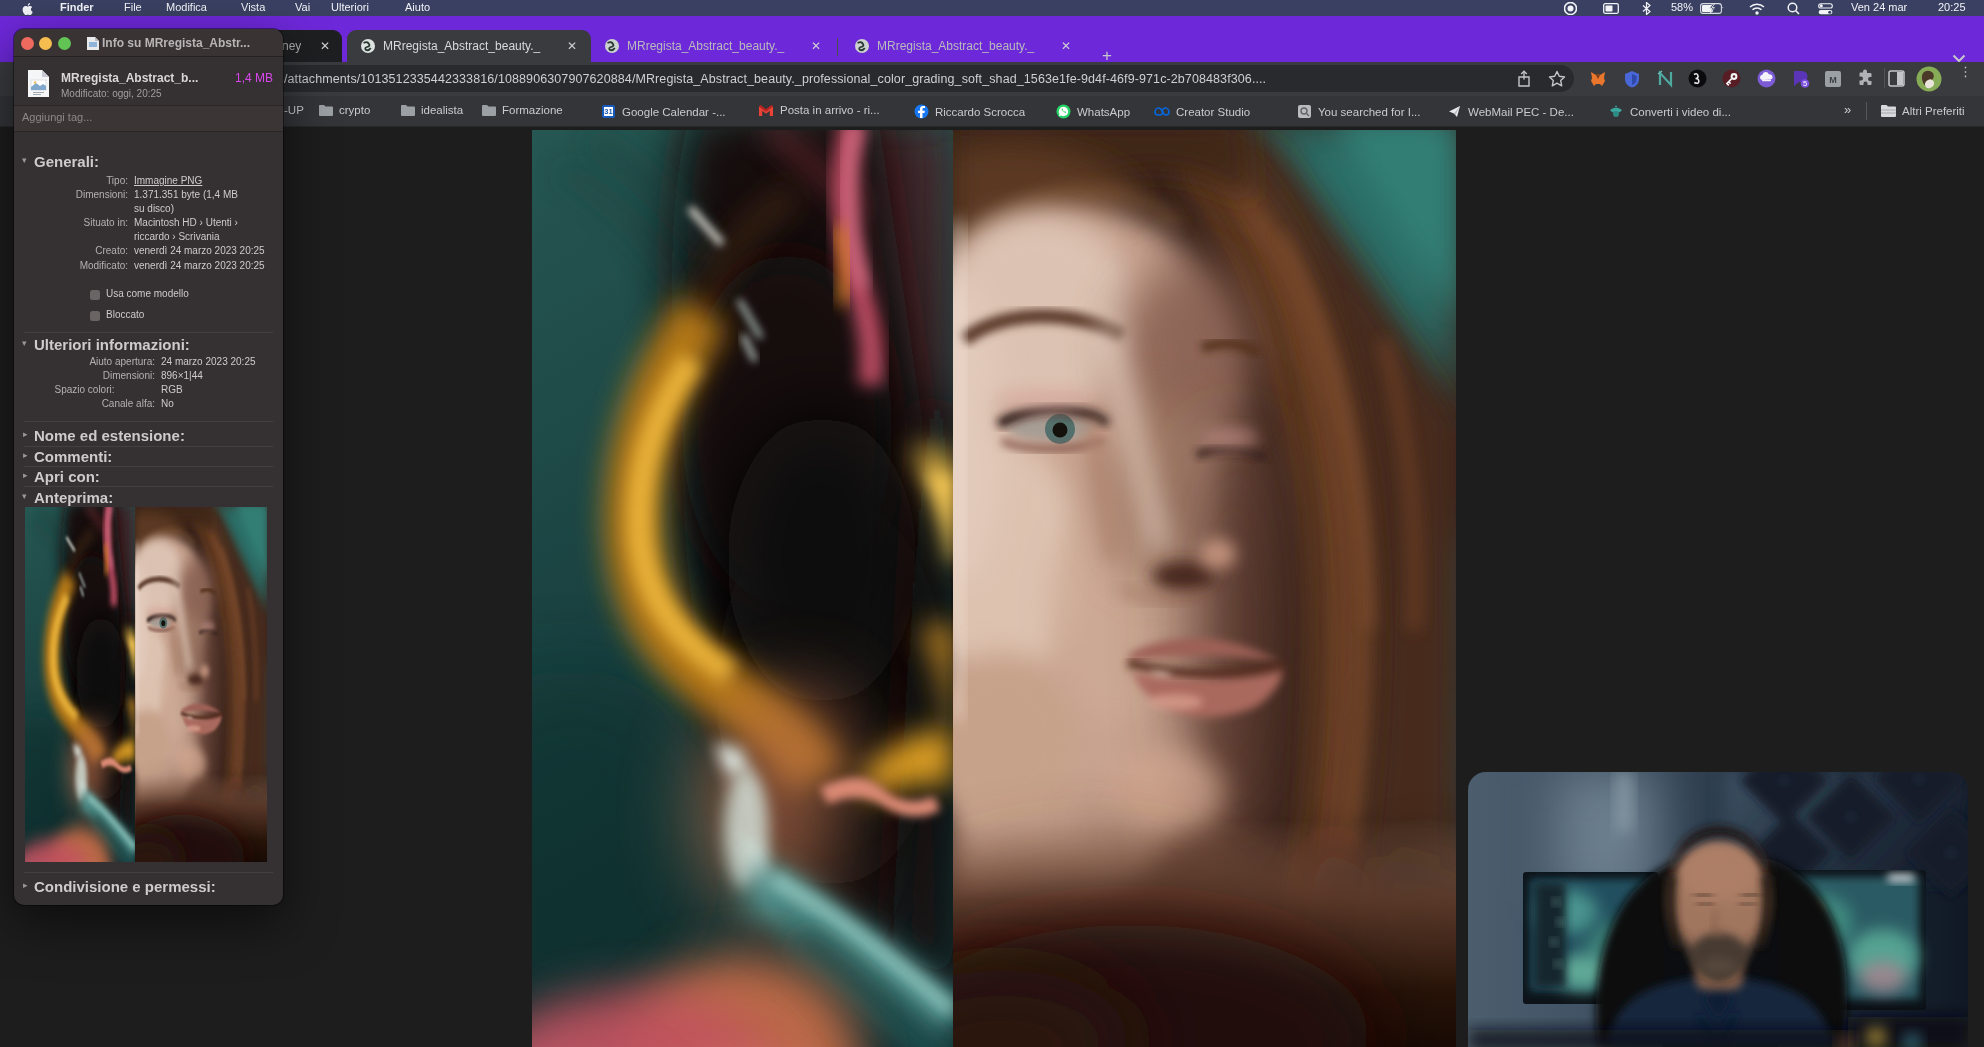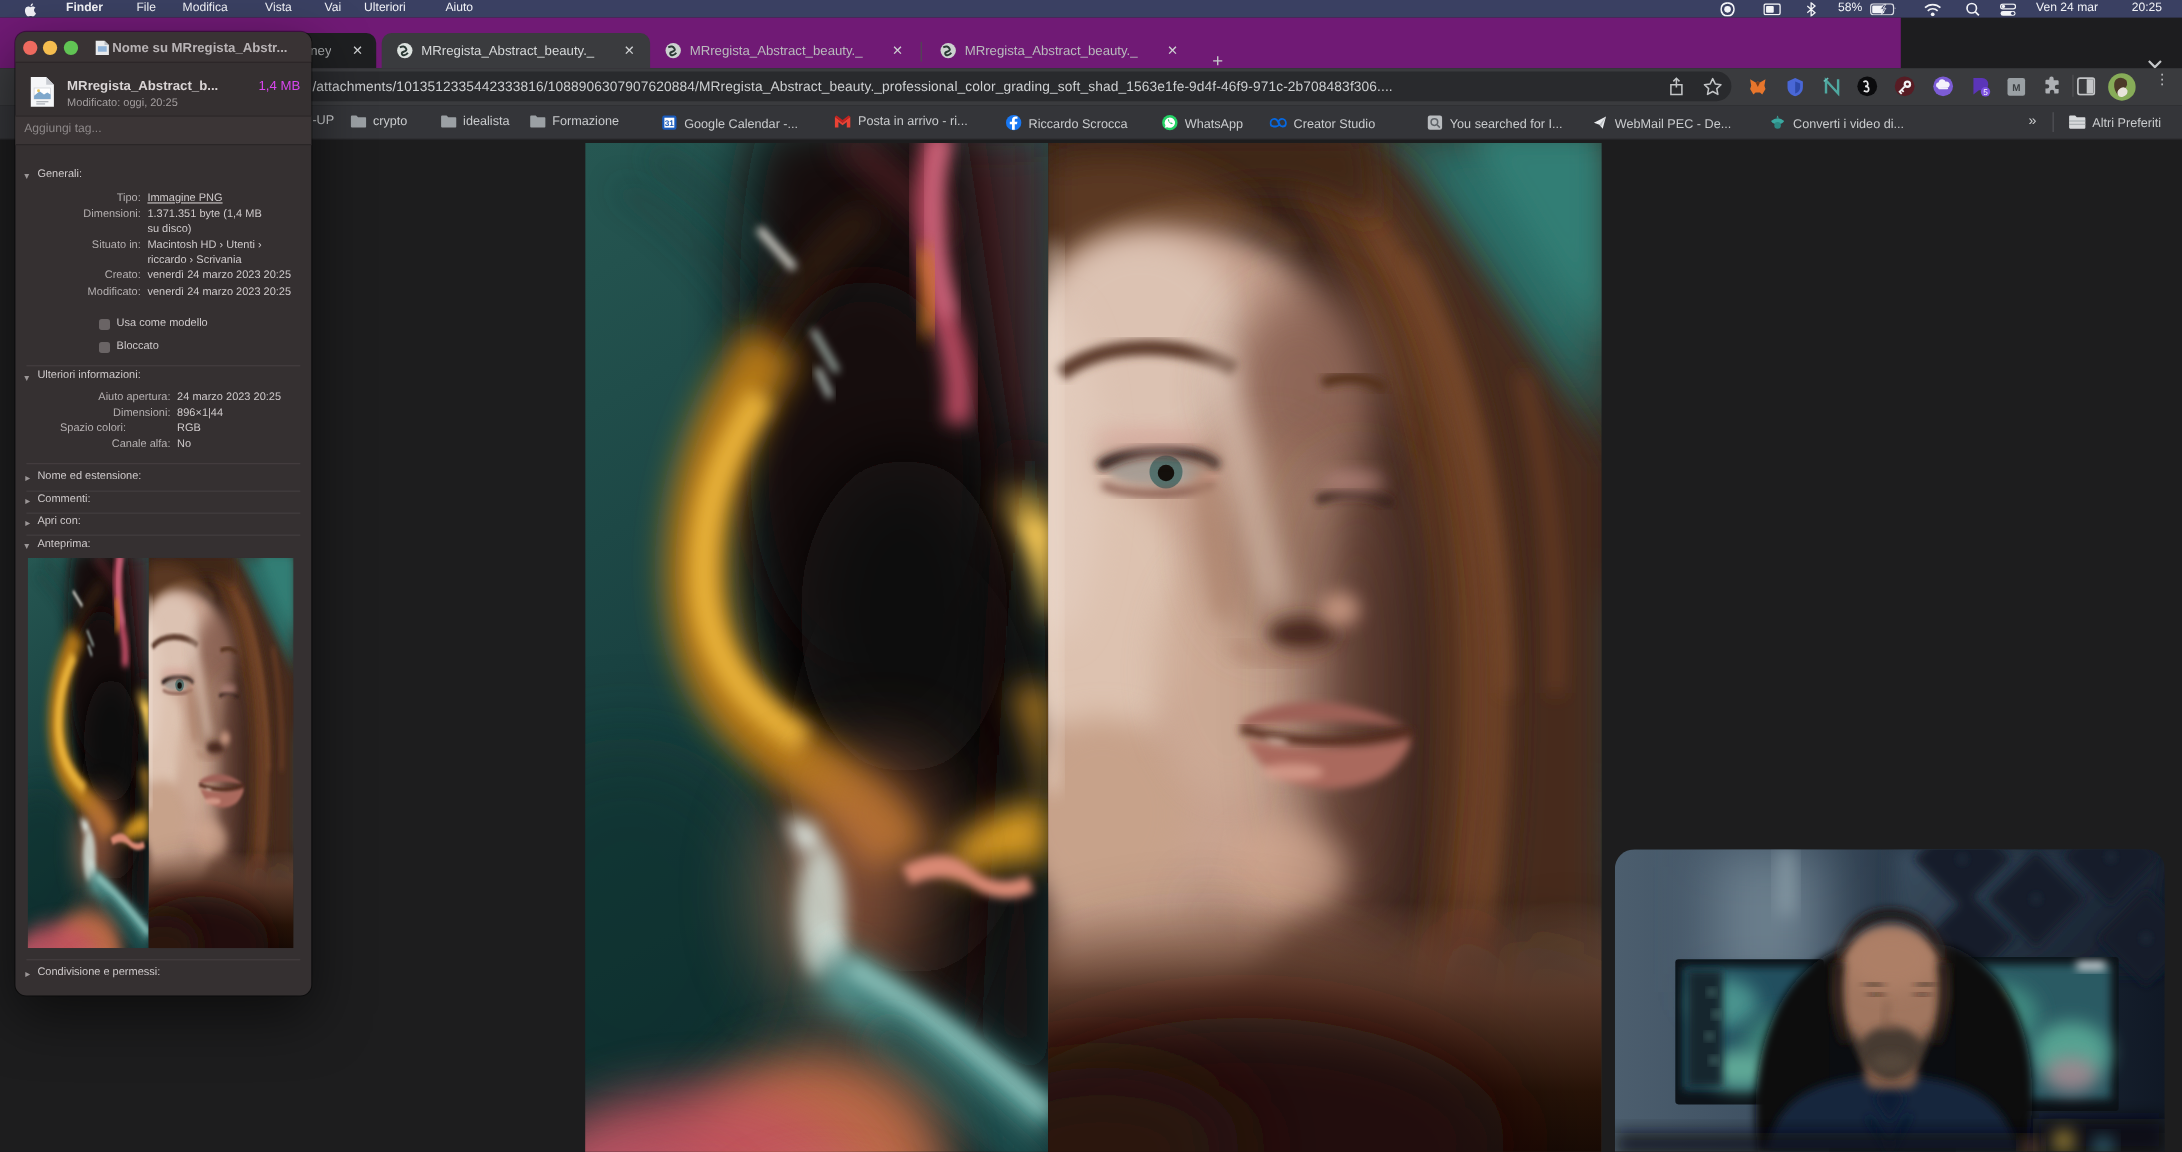--- a/index.html
+++ b/index.html
@@ -6,21 +6,21 @@
   html,body { width:1984px; height:1047px; overflow:hidden; background:#1d1d1f;
     font-family:"Liberation Sans", sans-serif; }
   .abs { position:absolute; }
 
   
   #menubar { position:absolute; left:0; top:0; width:1984px; height:16px;
     background:#3a4062; color:#f2f3f7; font-size:11px; }
   #menubar .mi { position:absolute; top:1px; white-space:nowrap; }
 
   
-  #tabstrip { position:absolute; left:0; top:16px; width:1728px; height:46px; background:#701a75; }
+  #tabstrip { position:absolute; left:0; top:16px; width:1984px; height:46px; background:#6d28d9; }
   .tab { position:absolute; top:14px; height:32px; border-radius:9px 9px 0 0; }
   .tab .ttl { position:absolute; left:26px; top:9px; font-size:12px; color:#d7d9da; white-space:nowrap; overflow:hidden; }
   .tab .tx { position:absolute; top:9px; width:14px; height:14px; color:#cfd1d3; font-size:12px; text-align:center; line-height:14px;}
   #toolbar { position:absolute; left:0; top:62px; width:1984px; height:34px; background:#3a3b3e; }
   #urlfield { position:absolute; left:260px; top:65px; width:1314px; height:27px; border-radius:14px; background:#292a2d; }
   #urltext { position:absolute; left:284px; top:72px; font-size:12.5px; color:#cdcfd1; white-space:nowrap; letter-spacing:0.1px;}
   #bookbar { position:absolute; left:0; top:96px; width:1984px; height:31px; background:#343539; border-bottom:1px solid #28282a;}
   .bm { position:absolute; top:104px; height:16px; font-size:11.5px; color:#c9cbcd; white-space:nowrap; }
   .bm .ic { display:inline-block; vertical-align:-3px; margin-right:6px; }
 
@@ -29,21 +29,21 @@
 
   
   #finder { position:absolute; left:14px; top:29px; width:269px; height:876px;
     background:#353031; border-radius:10px; box-shadow:0 18px 50px rgba(0,0,0,0.55), 0 0 0 1px rgba(0,0,0,0.4);
     color:#c9c4c5; font-size:10px; }
   #ftitle { position:absolute; left:0; top:0; width:100%; height:28px; background:#393334;
     border-radius:10px 10px 0 0; border-bottom:1px solid #252021;}
   .tl { position:absolute; top:8px; width:13px; height:13px; border-radius:50%; }
   .flabel { position:absolute; text-align:right; color:#b5b0b1; white-space:nowrap; font-size:10px;}
   .fval { position:absolute; color:#cfcacb; white-space:nowrap; font-size:10px;}
-  .fsec { position:absolute; font-weight:normal; color:#cfcacb; font-size:10px;}
+  .fsec { position:absolute; font-weight:bold; color:#cfcacb; font-size:15px;}
   .fdiv { position:absolute; left:10px; width:249px; height:1px; background:#453f41; }
   .chev { position:absolute; color:#9b9697; font-size:9px; }
 </style>
 </head>
 <body>
 
 <div id="menubar">
   <svg class="abs" style="left:22px; top:2.5px;" width="11" height="12" viewBox="0 0 11 13">
       <path d="M9.2 6.9 c0-1.6 1.3-2.4 1.4-2.4 -0.8-1.1-2-1.3-2.4-1.3 -1-0.1-2 0.6-2.5 0.6 -0.5 0-1.3-0.6-2.2-0.6 -1.1 0-2.2 0.7-2.7 1.7 -1.2 2-0.3 5 0.8 6.6 0.6 0.8 1.2 1.7 2.1 1.7 0.8 0 1.2-0.6 2.2-0.6 1 0 1.3 0.6 2.2 0.6 0.9 0 1.5-0.8 2.1-1.6 0.6-0.9 0.9-1.8 0.9-1.9 0-0.1-1.8-0.7-1.9-2.8 Z M7.6 2 c0.4-0.6 0.7-1.3 0.6-2 -0.6 0-1.4 0.4-1.8 1 -0.4 0.5-0.7 1.2-0.6 2 0.7 0 1.4-0.4 1.8-1 Z" fill="#f2f3f7"></path>
     </svg>
@@ -268,21 +268,21 @@
 <div id="finder">
   <div id="ftitle"></div>
   <div class="tl" style="left:7px; background:#ee6a5f;"></div>
   <div class="tl" style="left:25px; background:#f5bd4f;"></div>
   <div class="tl" style="left:44px; background:#61c454;"></div>
   <svg class="abs" style="left:72px; top:7px;" width="14" height="15" viewBox="0 0 14 15">
       <path d="M1 1 h8 l4 4 v9 h-12 Z" fill="#e9eaec"></path>
       <path d="M9 1 l4 4 h-4 Z" fill="#b9bcc2"></path>
       <rect x="3" y="6" width="8" height="5" fill="#8fb3d9"></rect>
     </svg>
-  <div class="abs" style="left:88px; top:7px; font-weight:bold; font-size:12px; color:#b9b4b6; white-space:nowrap;">Nome su MRregista_Abstr...</div>
+  <div class="abs" style="left:88px; top:7px; font-weight:bold; font-size:12px; color:#b9b4b6; white-space:nowrap;">Info su MRregista_Abstr...</div>
 
   <svg class="abs" style="left:13px; top:40px;" width="23" height="29" viewBox="0 0 23 29">
       <path d="M1 1 h14 l7 7 v20 h-21 Z" fill="#f5f6f8"></path>
       <path d="M15 1 l7 7 h-7 Z" fill="#c9ccd2"></path>
       <rect x="4" y="11" width="15" height="10" fill="#fff" stroke="#c9ccd2" stroke-width="0.6"></rect>
       <path d="M4 18 l5-4 4 3 3-2 3 2 v4 h-15 Z" fill="#7fa8cc"></path>
       <circle cx="8" cy="13.5" r="1.3" fill="#e8c35a"></circle>
       <path d="M6 23.5 h11 M6 25.5 h8" stroke="#9aa0a8" stroke-width="0.9"></path>
     </svg>
   <div class="abs" style="left:47px; top:42px; font-weight:bold; font-size:12px; color:#dad5d6; white-space:nowrap;">MRregista_Abstract_b...</div>

